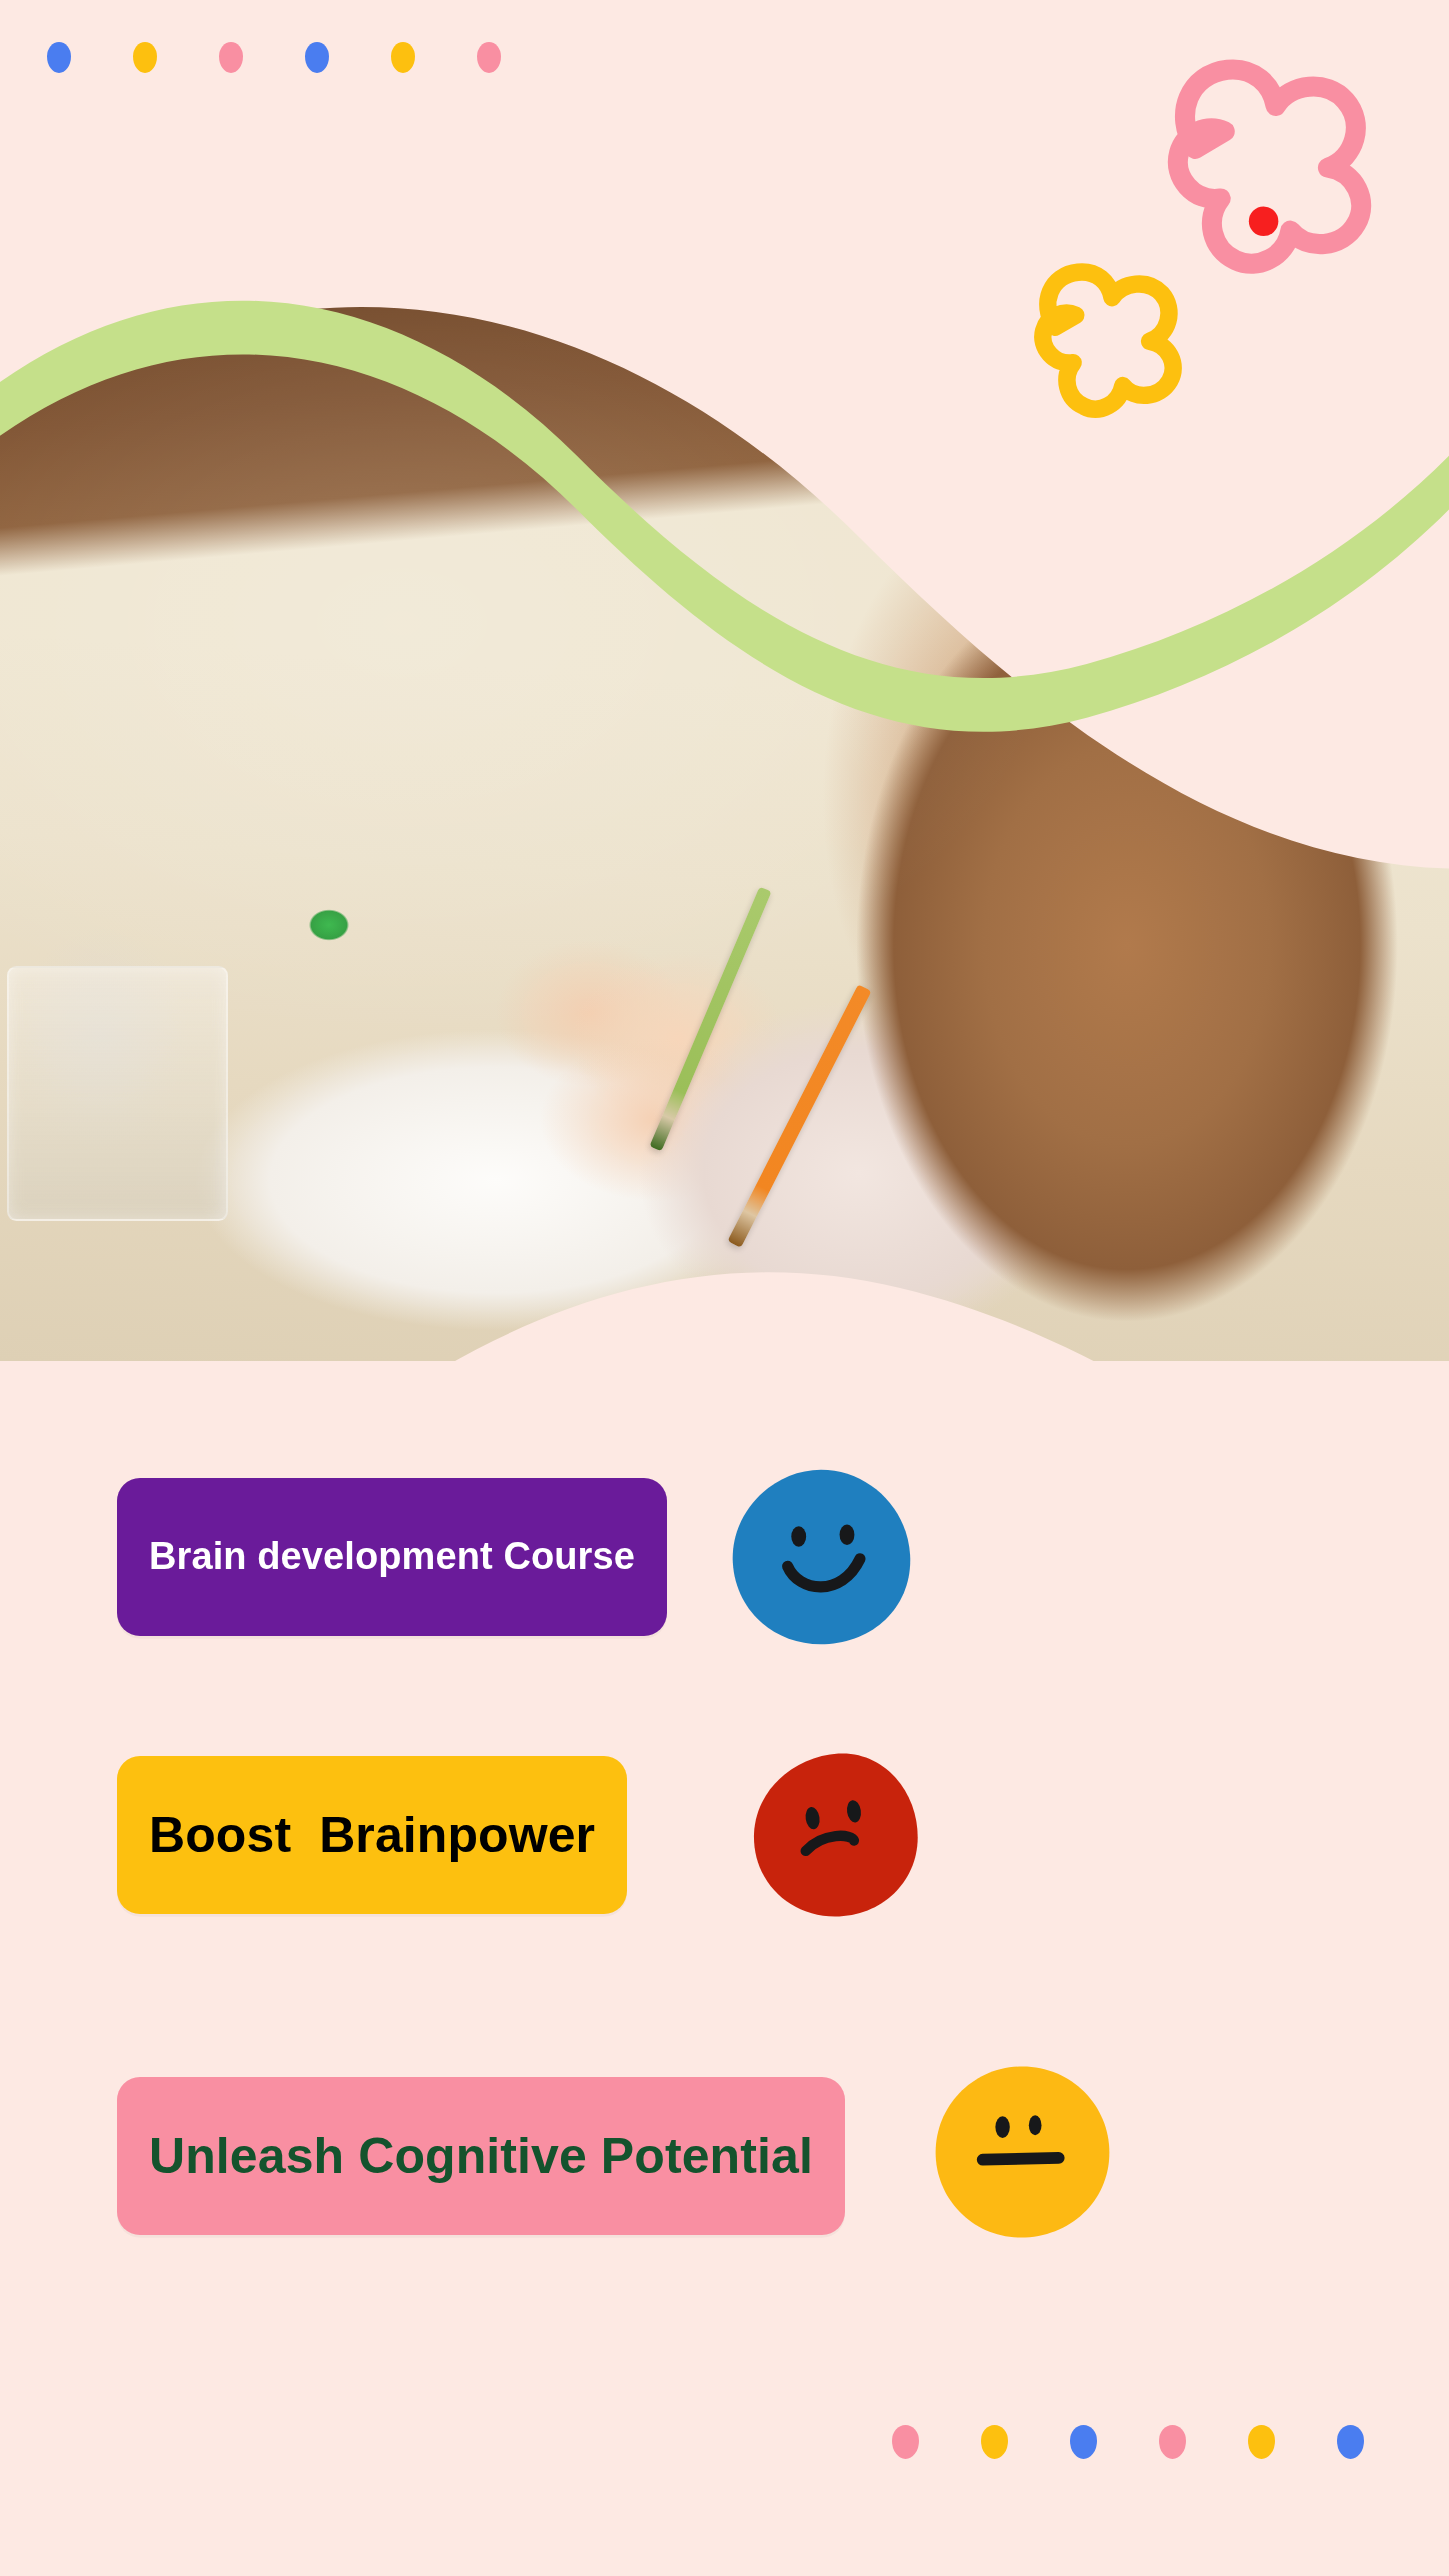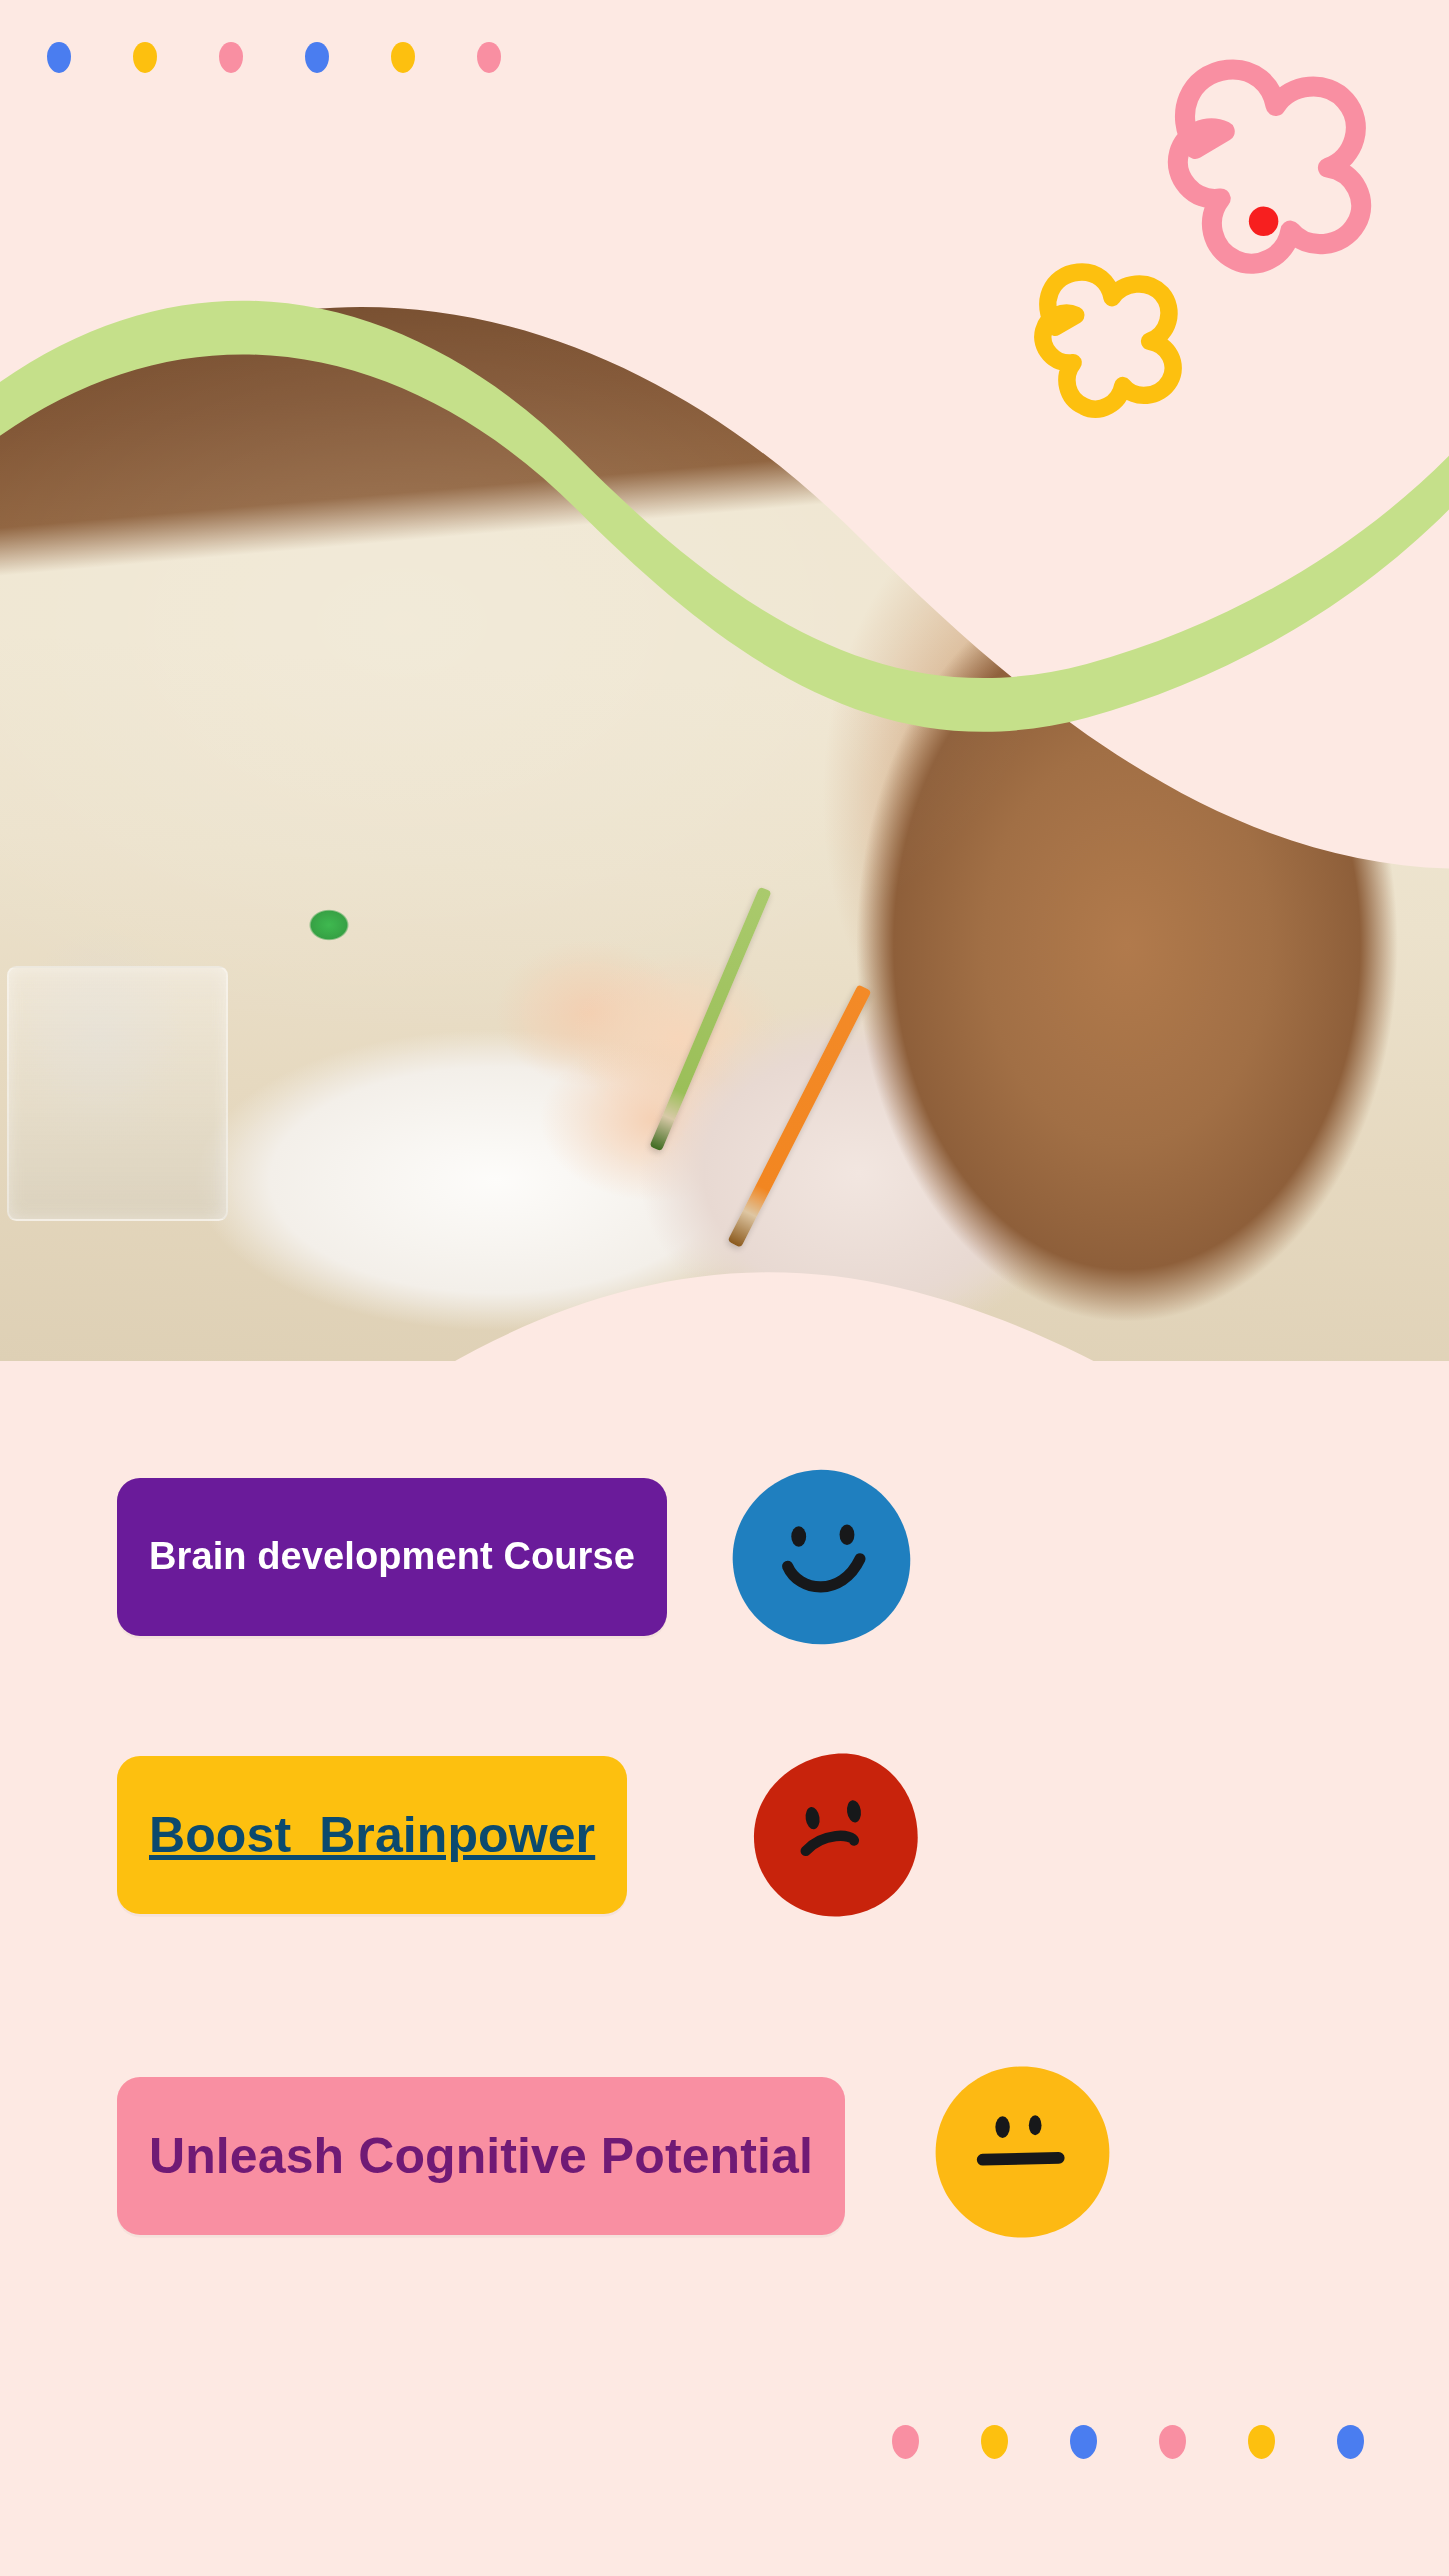--- a/index.html
+++ b/index.html
@@ -192,36 +192,36 @@
                    C50,194 8,156 5,104 C2,50 48,4 100,4 Z" fill="#1F7FBF"></path>
           <ellipse cx="76" cy="76" rx="8" ry="11" fill="#17181A"></ellipse>
           <ellipse cx="128" cy="74" rx="8" ry="11" fill="#17181A"></ellipse>
           <path d="M64,108 C76,136 122,142 142,100" stroke="#17181A" stroke-width="12" fill="none" stroke-linecap="round"></path>
         </svg>
       </div>
     </div>
   </div>
 
   <div class="banner-row" id="row-2">
-    <div class="banner" id="banner-2" style="background: rgb(253, 192, 15); color: #0c4a6e; text-decoration: underline;">Boost  Brainpower</div>
+    <div class="banner" id="banner-2" style="background: rgb(253, 192, 15); color: #000000;">Boost  Brainpower</div>
     <div class="face" id="face-2">
       <div class="blob">
         <svg viewBox="0 0 200 195">
           <path id="blob-2" d="M104,3 C156,0 196,46 196,100 C196,152 154,192 100,192
                    C46,192 4,150 6,96 C8,44 54,6 104,3 Z" fill="#C8230C"></path>
           <ellipse cx="74" cy="78" rx="8" ry="13" fill="#17181A" transform="rotate(-8 74 78)"></ellipse>
           <ellipse cx="122" cy="70" rx="8" ry="13" fill="#17181A" transform="rotate(-8 122 70)"></ellipse>
           <path d="M66,116 C86,94 120,96 122,104" stroke="#17181A" stroke-width="12" fill="none" stroke-linecap="round"></path>
         </svg>
       </div>
     </div>
   </div>
 
   <div class="banner-row" id="row-3">
-    <div class="banner" id="banner-3" style="background: rgb(249, 143, 162); color: #701a75; margin-top: 8px;">Unleash Cognitive Potential</div>
+    <div class="banner" id="banner-3" style="background: rgb(249, 143, 162); color: #14532d; margin-top: 8px;">Unleash Cognitive Potential</div>
     <div class="face" id="face-3">
       <div class="blob">
         <svg viewBox="0 0 200 195">
           <path id="blob-3" d="M100,3 C154,3 196,46 196,98 C196,152 152,192 98,192
                    C46,192 4,150 4,98 C4,46 46,3 100,3 Z" fill="#FDB913"></path>
           <ellipse cx="78" cy="70" rx="8" ry="12" fill="#17181A"></ellipse>
           <ellipse cx="114" cy="68" rx="7" ry="11" fill="#17181A"></ellipse>
           <path d="M56,106 L140,104" stroke="#17181A" stroke-width="13" fill="none" stroke-linecap="round"></path>
         </svg>
       </div>

